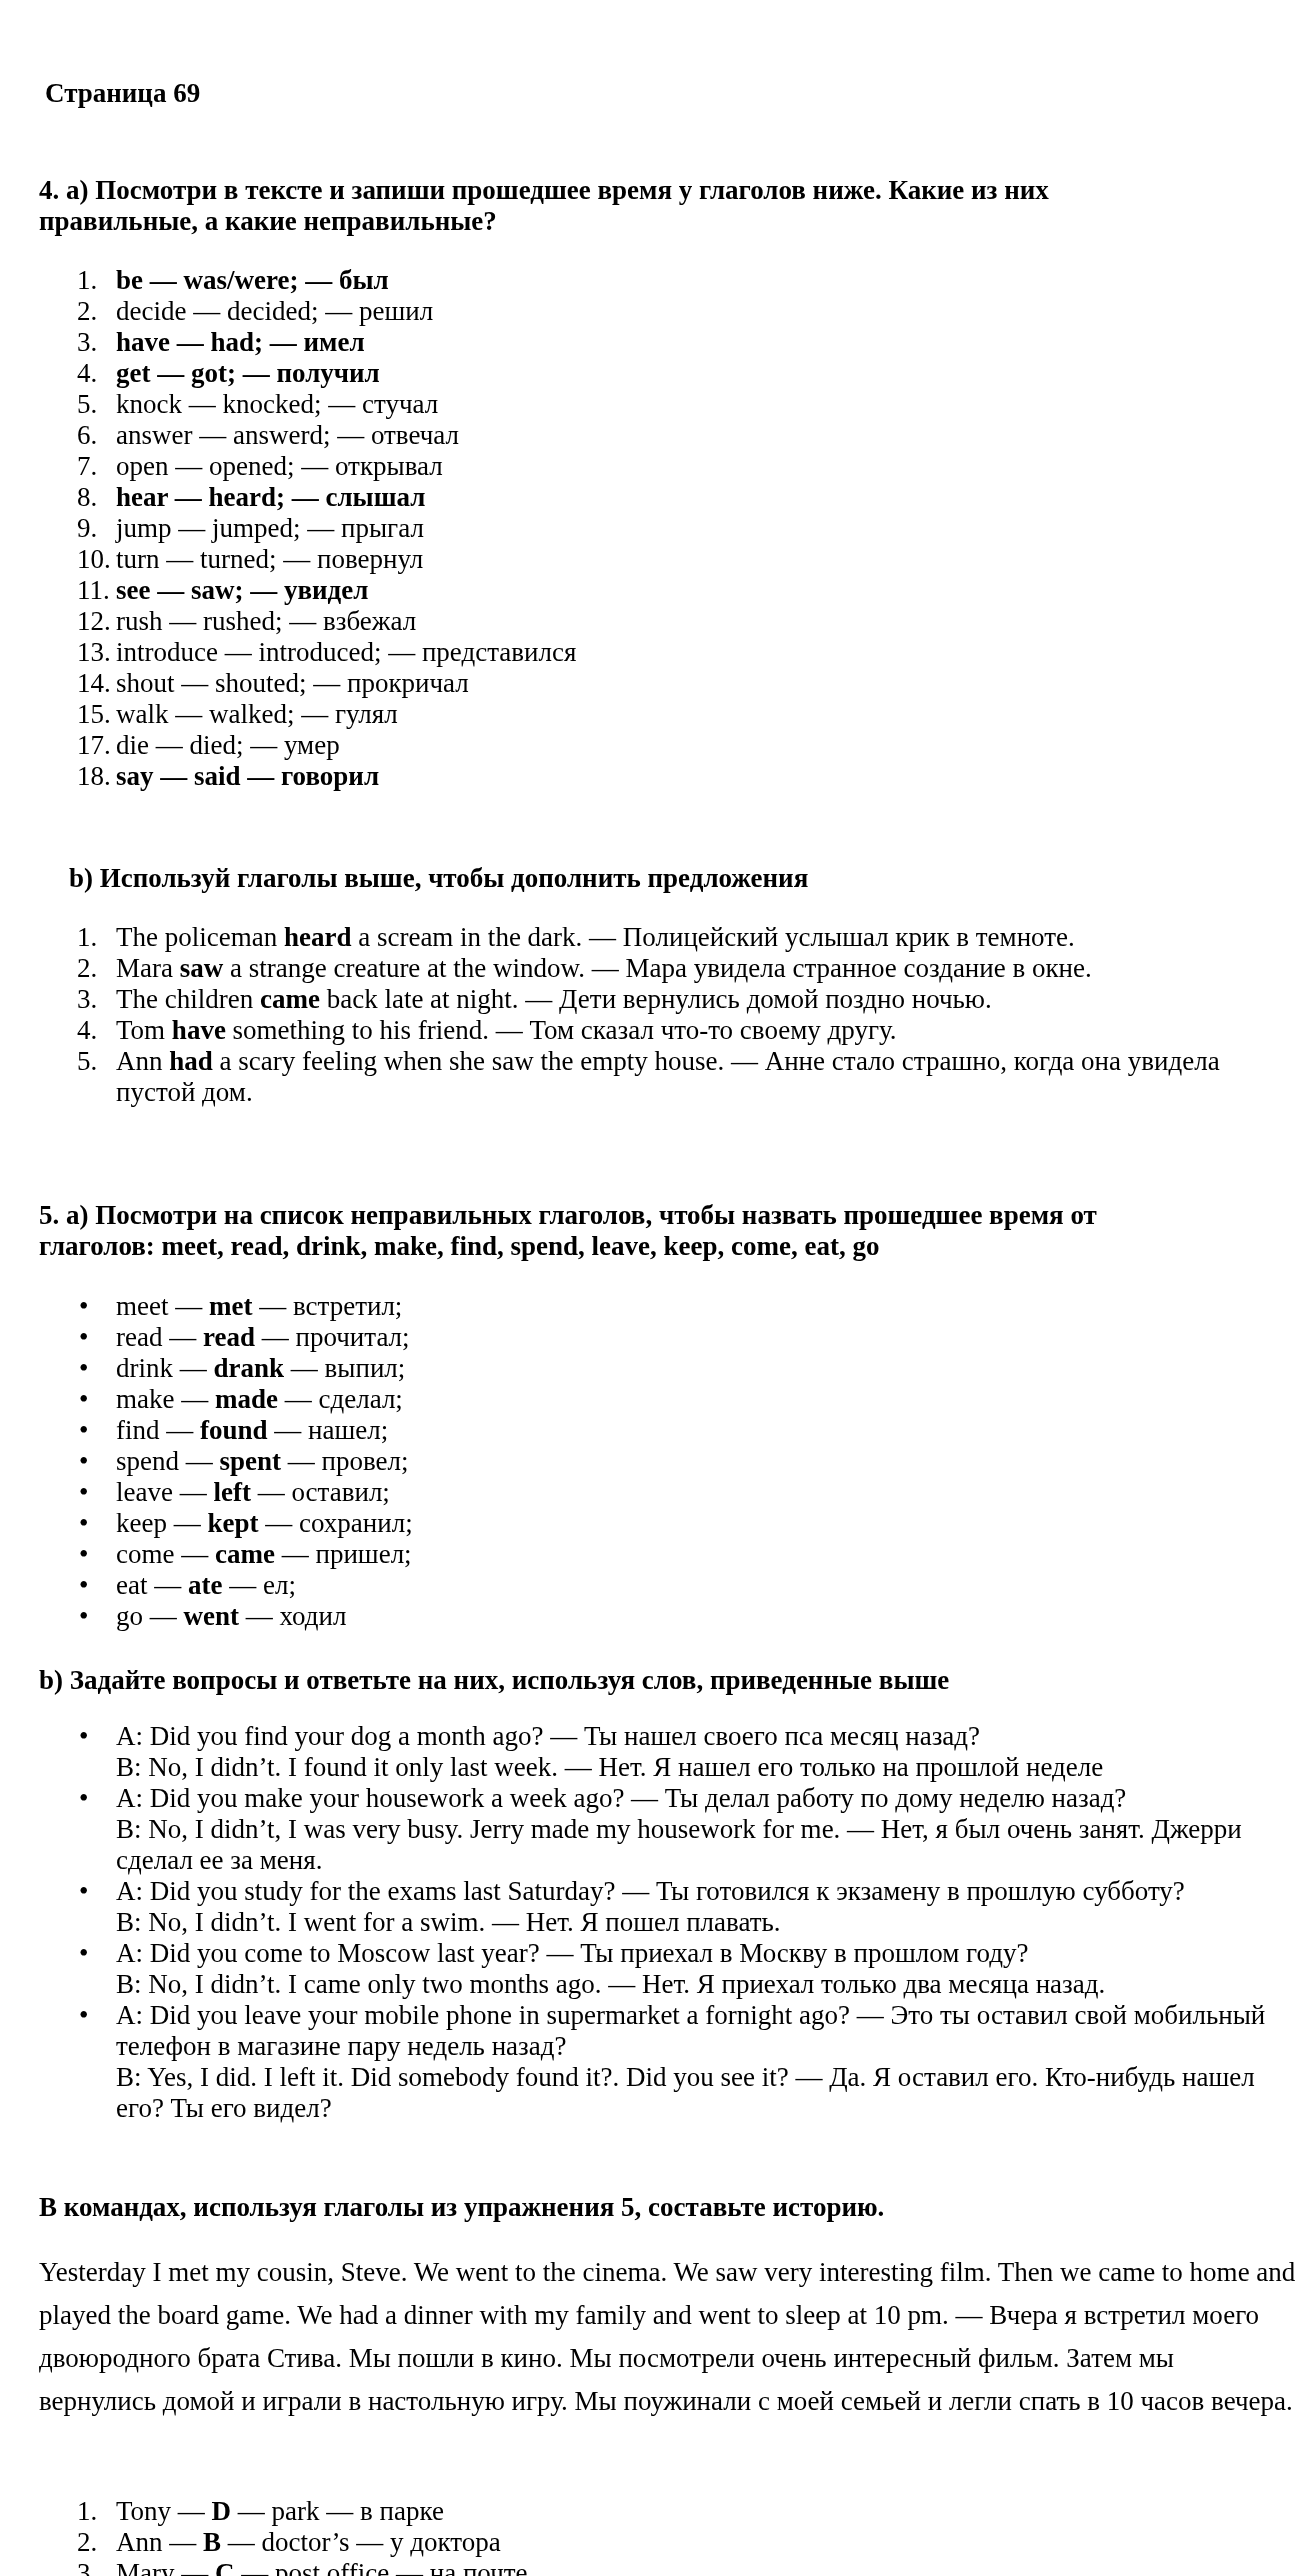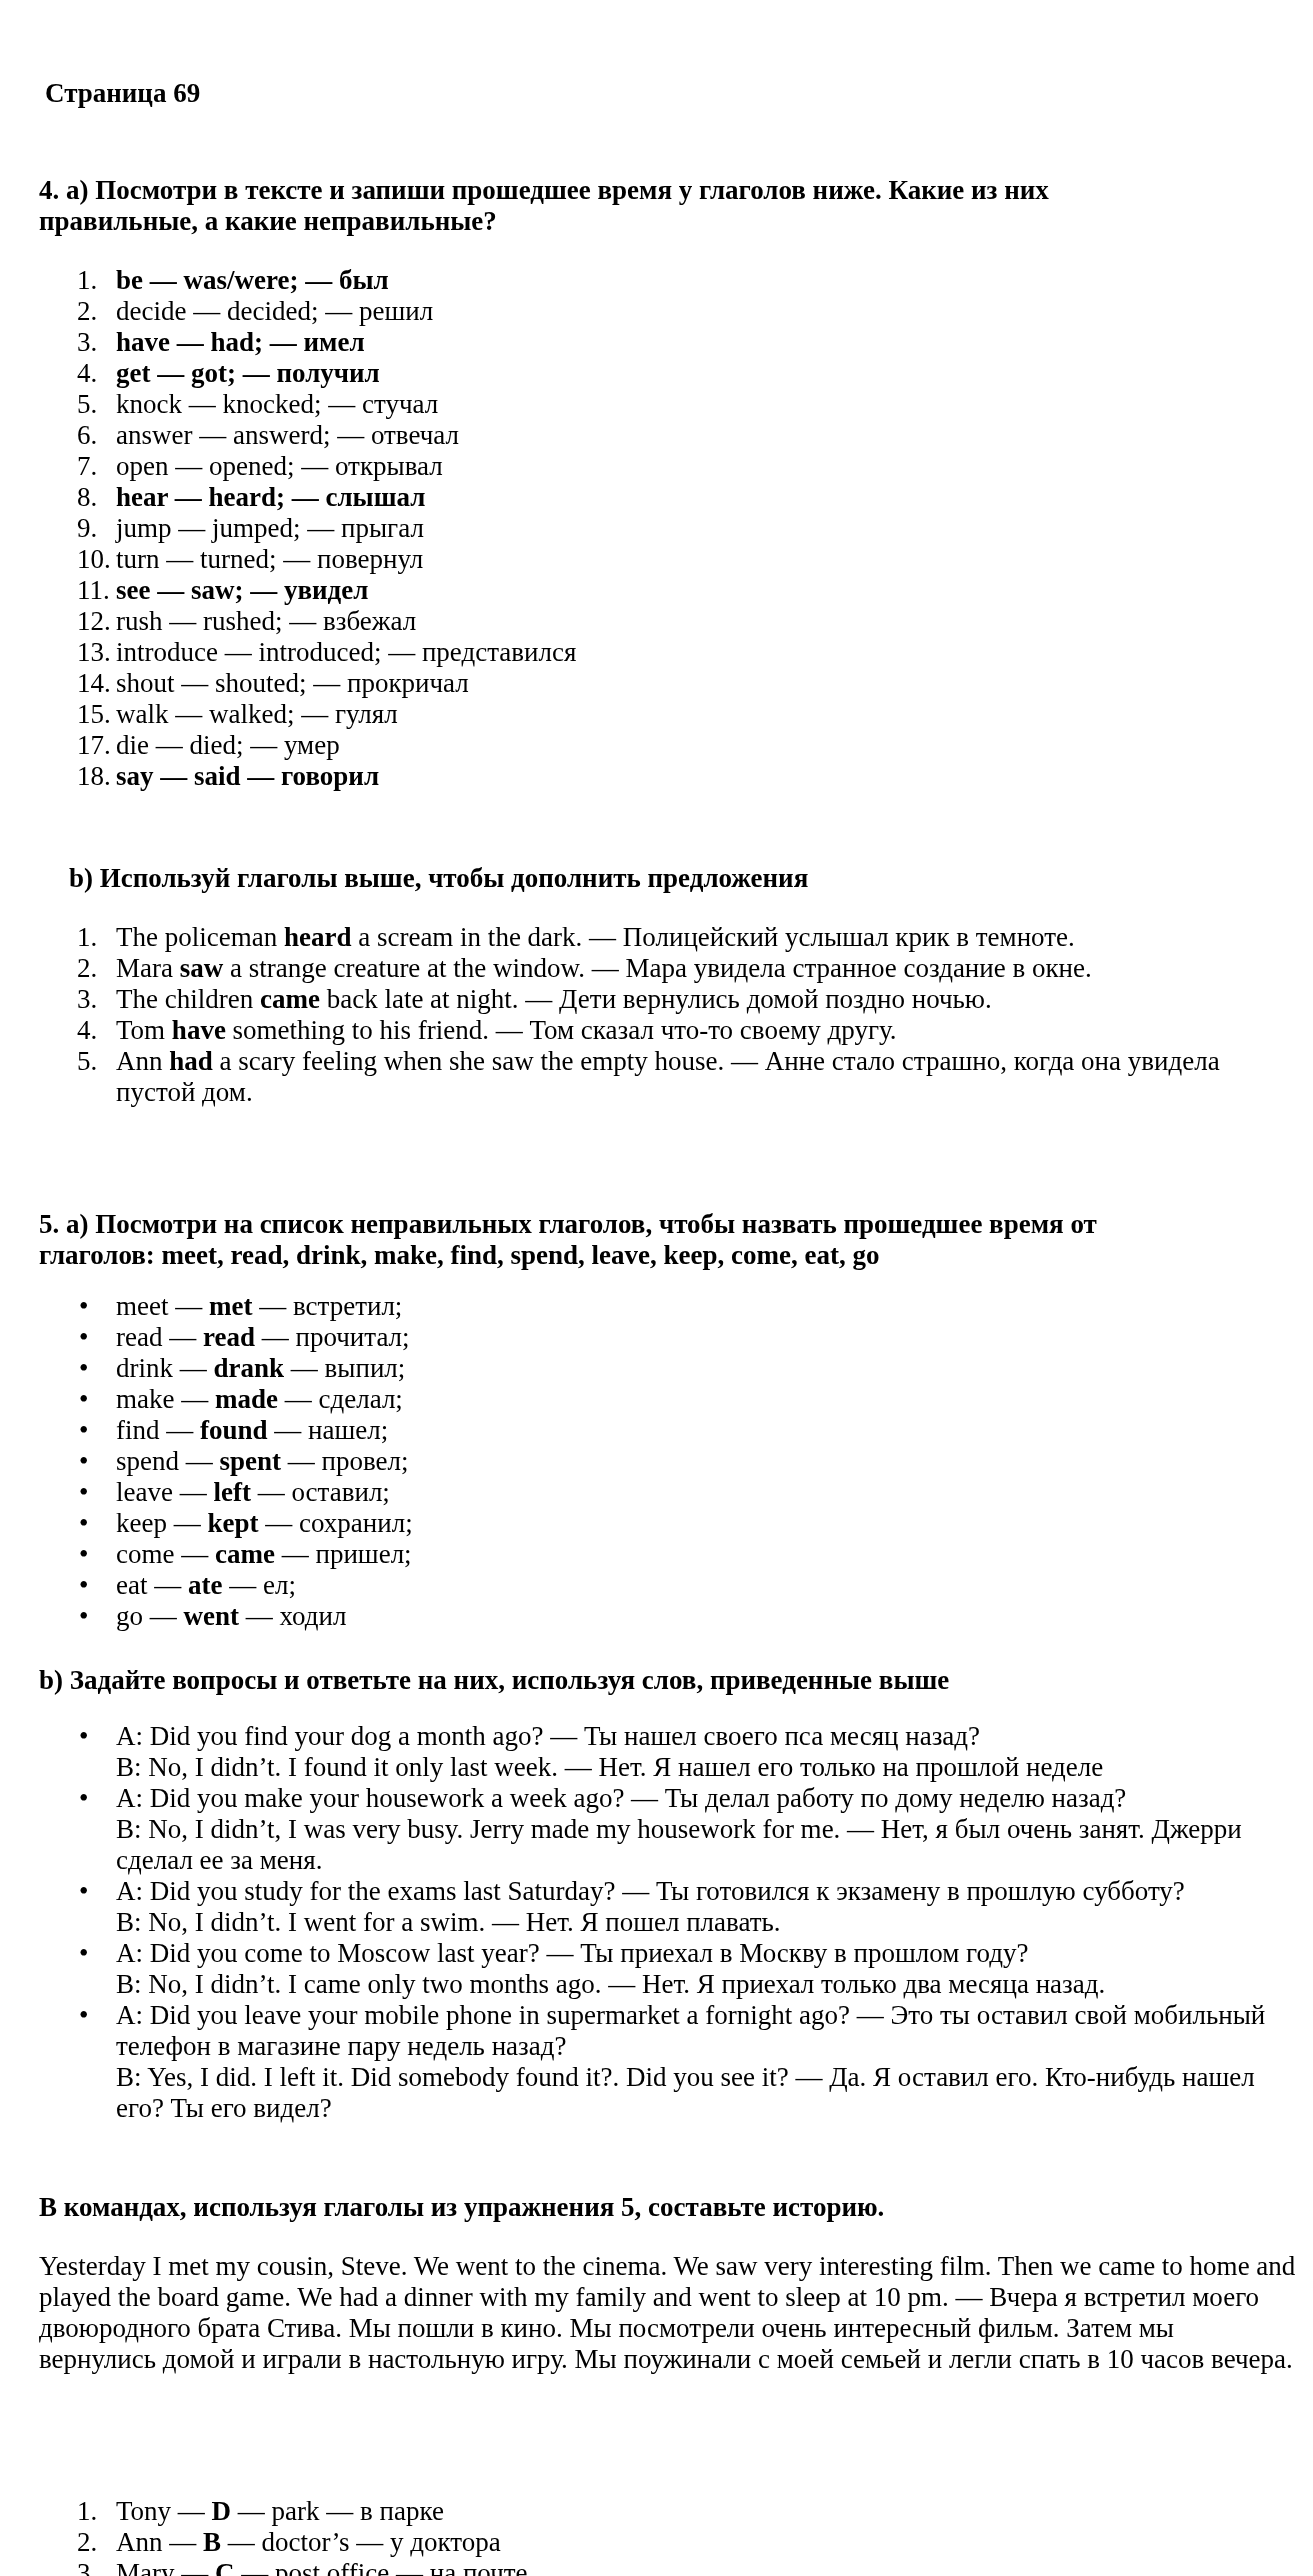--- a/index.html
+++ b/index.html
@@ -34,21 +34,21 @@
       width: 1175px;
       font-weight: bold;
       font-size: 27px;
       line-height: 31px;
     }
     .para {
       position: absolute;
       left: 39px;
       width: 1257px;
       font-size: 27px;
-      line-height: 31px;
+      line-height: 43px;
     }
     ol.numlist, ul.bullist {
       position: absolute;
       left: 0;
       margin: 0;
       padding: 0;
       list-style: none;
       width: 1288px;
     }
     ol.numlist li, ul.bullist li {
@@ -102,21 +102,21 @@
   <div class="heading" style="top:863px;margin-left:30px;">b) Используй глаголы выше, чтобы дополнить предложения</div>
 
   <ol class="numlist" style="top:922px;">
     <li><span class="num">1.</span><span>The policeman </span><b>heard</b><span> a scream in the dark. — Полицейский услышал крик в темноте.</span></li>
     <li><span class="num">2.</span><span>Mara </span><b>saw</b><span> a strange creature at the window. — Мара увидела странное создание в окне.</span></li>
     <li><span class="num">3.</span><span>The children </span><b>came</b><span> back late at night. — Дети вернулись домой поздно ночью.</span></li>
     <li><span class="num">4.</span><span>Tom </span><b>have</b><span> something to his friend. — Том сказал что-то своему другу.</span></li>
     <li><span class="num">5.</span><span>Ann </span><b>had</b><span> a scary feeling when she saw the empty house. — Анне стало страшно, когда она увидела пустой дом.</span></li>
   </ol>
 
-  <div class="heading" style="top:1200px;margin-top:9px;">5. а) Посмотри на список неправильных глаголов, чтобы назвать прошедшее время от глаголов: meet, read, drink, make, find, spend, leave, keep, come, eat, go</div>
+  <div class="heading" style="top:1200px;">5. а) Посмотри на список неправильных глаголов, чтобы назвать прошедшее время от глаголов: meet, read, drink, make, find, spend, leave, keep, come, eat, go</div>
 
   <ul class="bullist" style="top:1291px;">
     <li><span class="bullet">•</span><span>meet</span><span> — </span><b>met</b><span> — </span><span>встретил;</span></li>
     <li><span class="bullet">•</span><span>read</span><span> — </span><b>read</b><span> — </span><span>прочитал;</span></li>
     <li><span class="bullet">•</span><span>drink</span><span> — </span><b>drank</b><span> — </span><span>выпил;</span></li>
     <li><span class="bullet">•</span><span>make</span><span> — </span><b>made</b><span> — </span><span>сделал;</span></li>
     <li><span class="bullet">•</span><span>find</span><span> — </span><b>found</b><span> — </span><span>нашел;</span></li>
     <li><span class="bullet">•</span><span>spend</span><span> — </span><b>spent</b><span> — </span><span>провел;</span></li>
     <li><span class="bullet">•</span><span>leave</span><span> — </span><b>left</b><span> — </span><span>оставил;</span></li>
     <li><span class="bullet">•</span><span>keep</span><span> — </span><b>kept</b><span> — </span><span>сохранил;</span></li>

